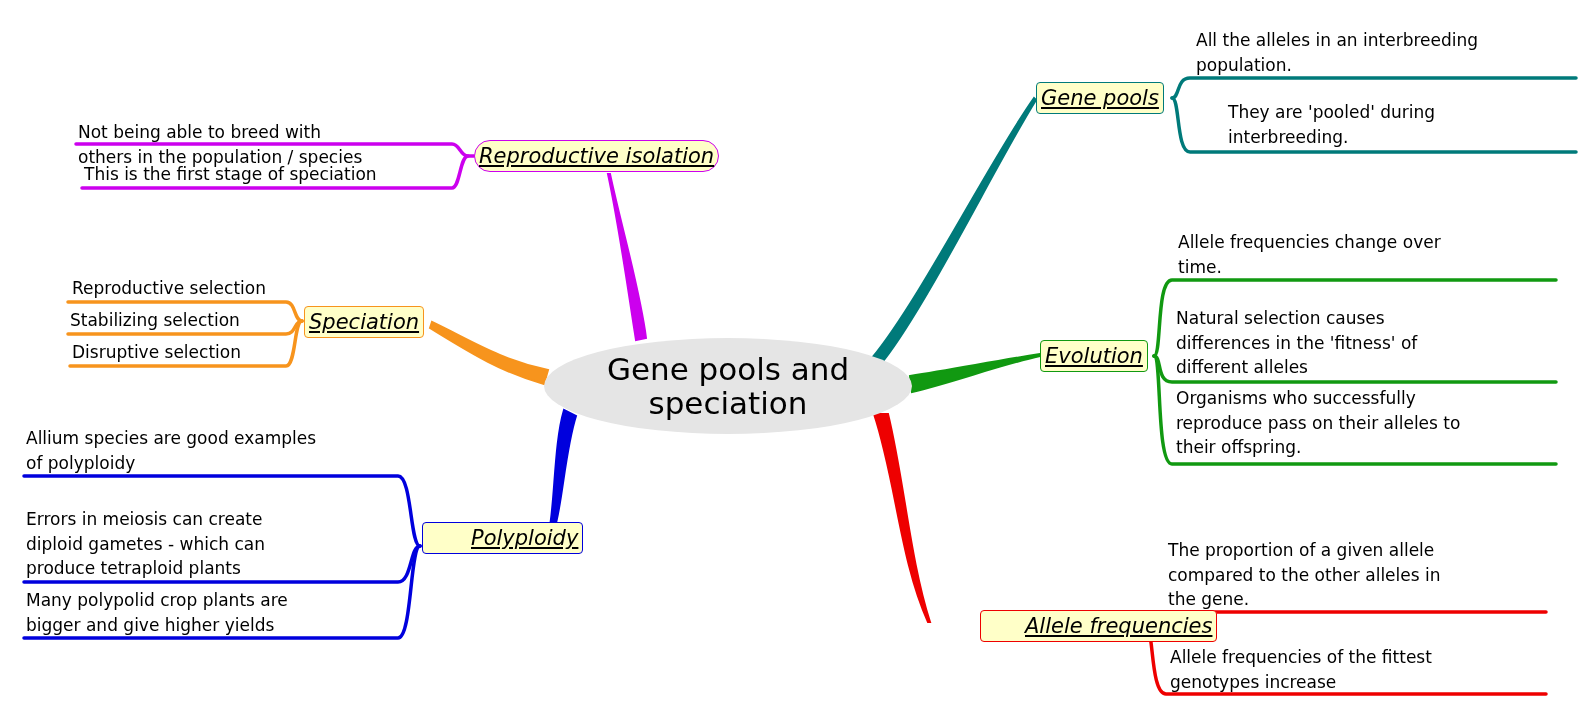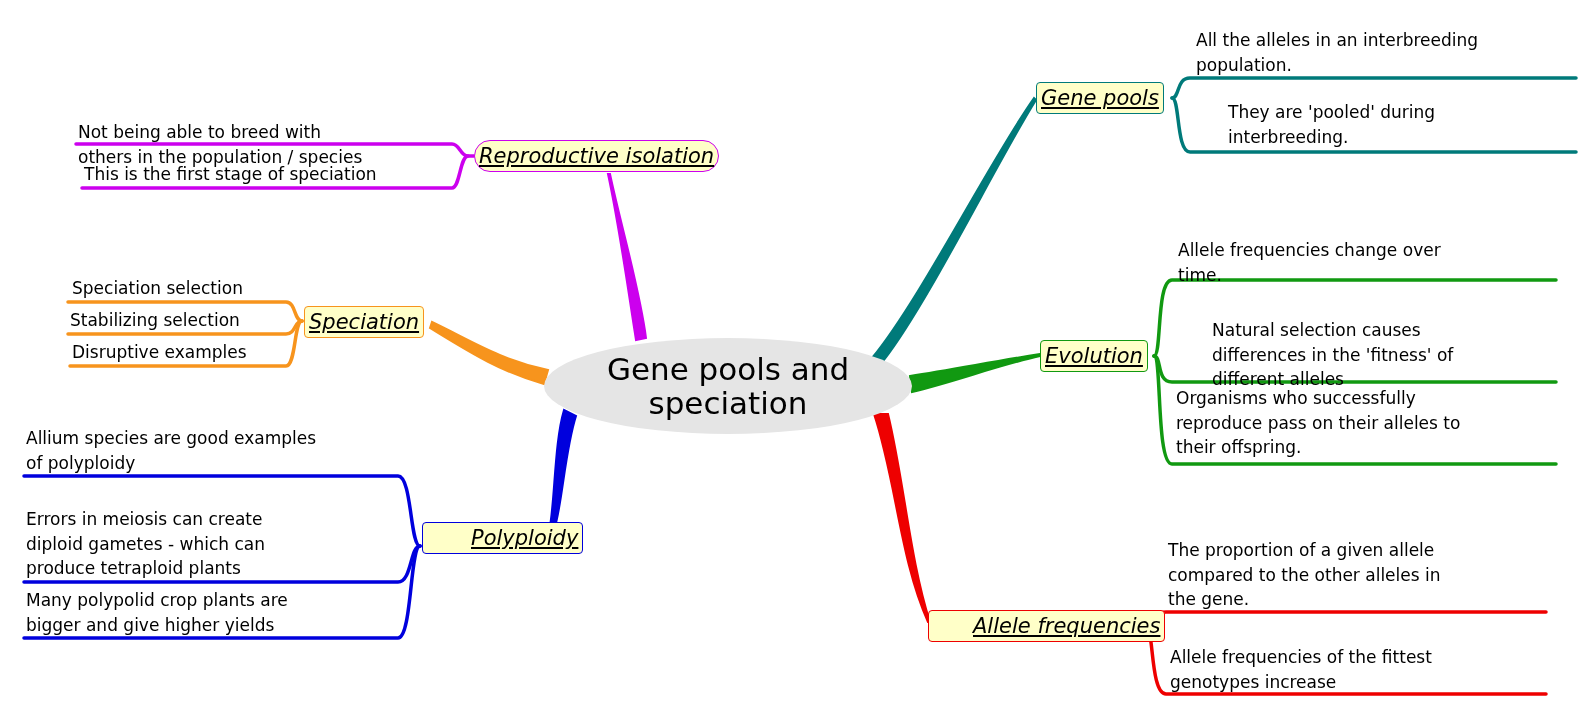--- a/index.html
+++ b/index.html
@@ -69,47 +69,47 @@
 
 <div class="center">Gene pools and
 speciation</div>
 
 <div class="topic" style="left:474px;top:140px;border-color:#cc00ee;border-radius:16px;">Reproductive isolation</div>
 <div class="leaf" style="left:78px;top:92px;margin-top:28px;">Not being able to breed with
 others in the population / species</div>
 <div class="leaf" style="left:84px;top:162px;">This is the first stage of speciation</div>
 
 <div class="topic" style="left:304px;top:306px;border-color:#f7941d;">Speciation</div>
-<div class="leaf" style="left:72px;top:276px;">Speciation selection</div>
+<div class="leaf" style="left:72px;top:276px;">Reproductive selection</div>
 <div class="leaf" style="left:70px;top:308px;">Stabilizing selection</div>
-<div class="leaf" style="left:72px;top:340px;">Disruptive examples</div>
+<div class="leaf" style="left:72px;top:340px;">Disruptive selection</div>
 
 <div class="topic" style="left:422px;top:522px;border-color:#0000dd;padding-left:48px;">Polyploidy</div>
 <div class="leaf" style="left:26px;top:426px;">Allium species are good examples
 of polyploidy</div>
 <div class="leaf" style="left:26px;top:507px;">Errors in meiosis can create
 diploid gametes - which can
 produce tetraploid plants</div>
 <div class="leaf" style="left:26px;top:588px;">Many polypolid crop plants are
 bigger and give higher yields</div>
 
 <div class="topic" style="left:1036px;top:82px;border-color:#007a7a;">Gene pools</div>
 <div class="leaf" style="left:1196px;top:28px;">All the alleles in an interbreeding
 population.</div>
 <div class="leaf" style="left:1228px;top:100px;">They are 'pooled' during
 interbreeding.</div>
 
 <div class="topic" style="left:1040px;top:340px;border-color:#119911;">Evolution</div>
-<div class="leaf" style="left:1178px;top:230px;margin-top:8px;">Allele frequencies change over
+<div class="leaf" style="left:1178px;top:230px;">Allele frequencies change over
 time.</div>
-<div class="leaf" style="left:1176px;top:318px;margin-left:36px;">Natural selection causes
+<div class="leaf" style="left:1176px;top:306px;">Natural selection causes
 differences in the 'fitness' of
 different alleles</div>
 <div class="leaf" style="left:1176px;top:386px;">Organisms who successfully
 reproduce pass on their alleles to
 their offspring.</div>
 
-<div class="topic" style="left:928px;top:610px;border-color:#ee0000;padding-left:44px;">Allele frequencies</div>
+<div class="topic" style="left:980px;top:610px;border-color:#ee0000;padding-left:44px;">Allele frequencies</div>
 <div class="leaf" style="left:1168px;top:538px;">The proportion of a given allele
 compared to the other alleles in
 the gene.</div>
 <div class="leaf" style="left:1170px;top:645px;">Allele frequencies of the fittest
 genotypes increase</div>
 
 </body></html>

